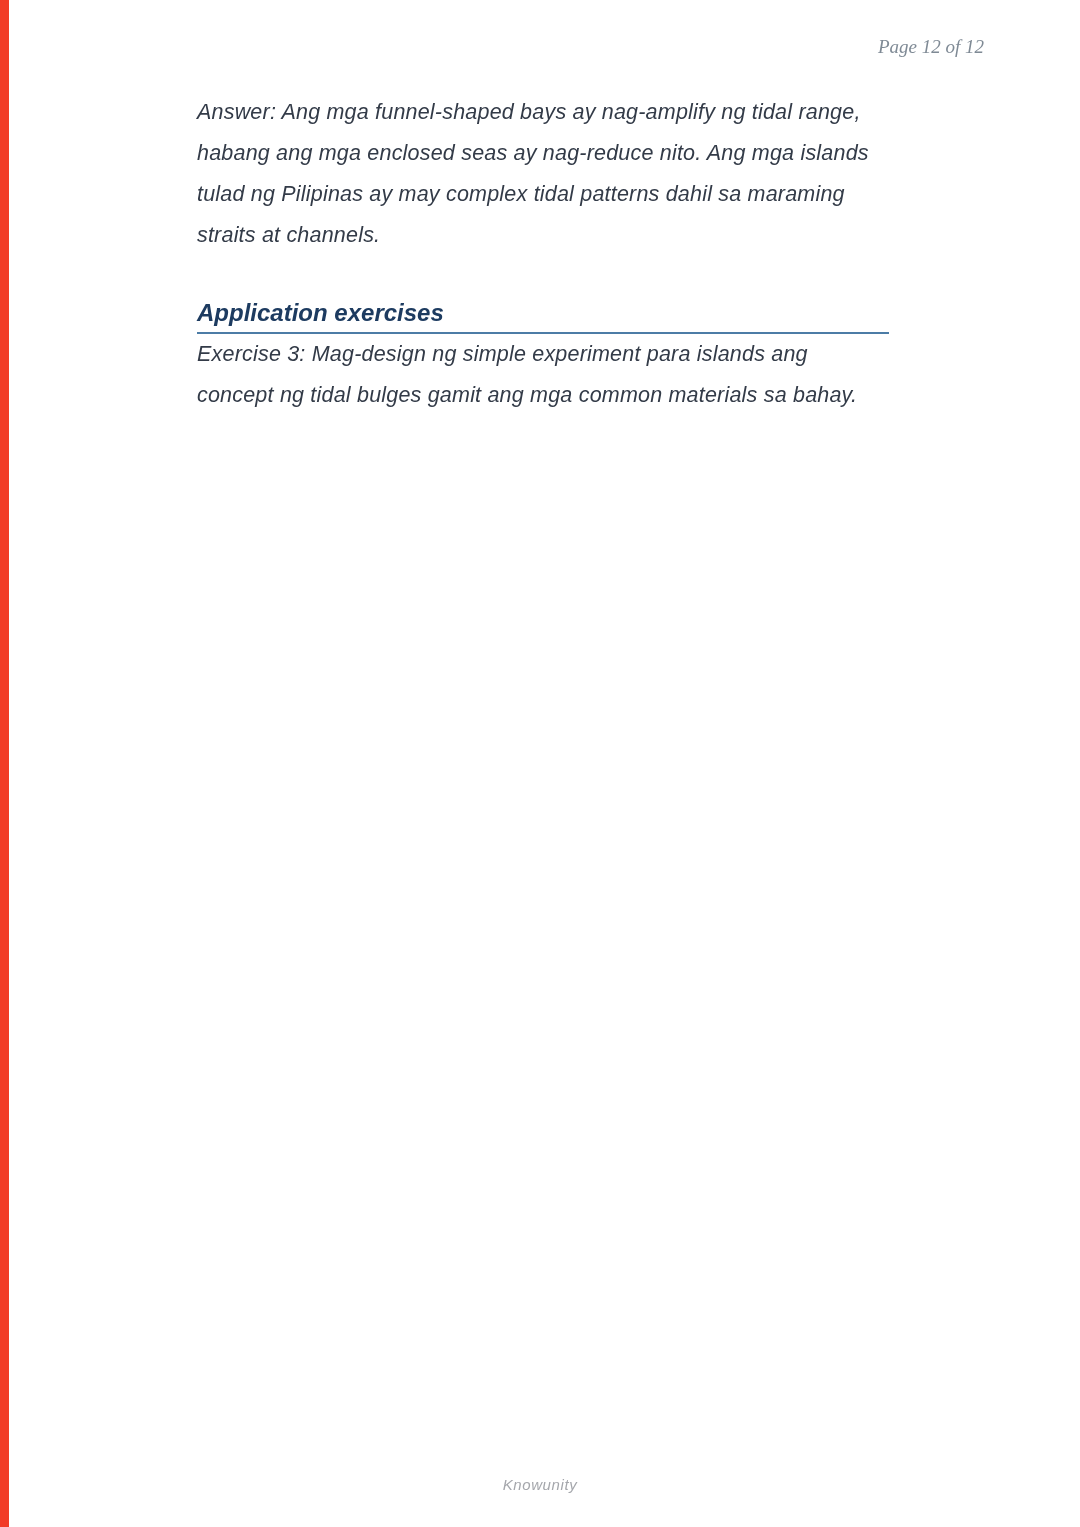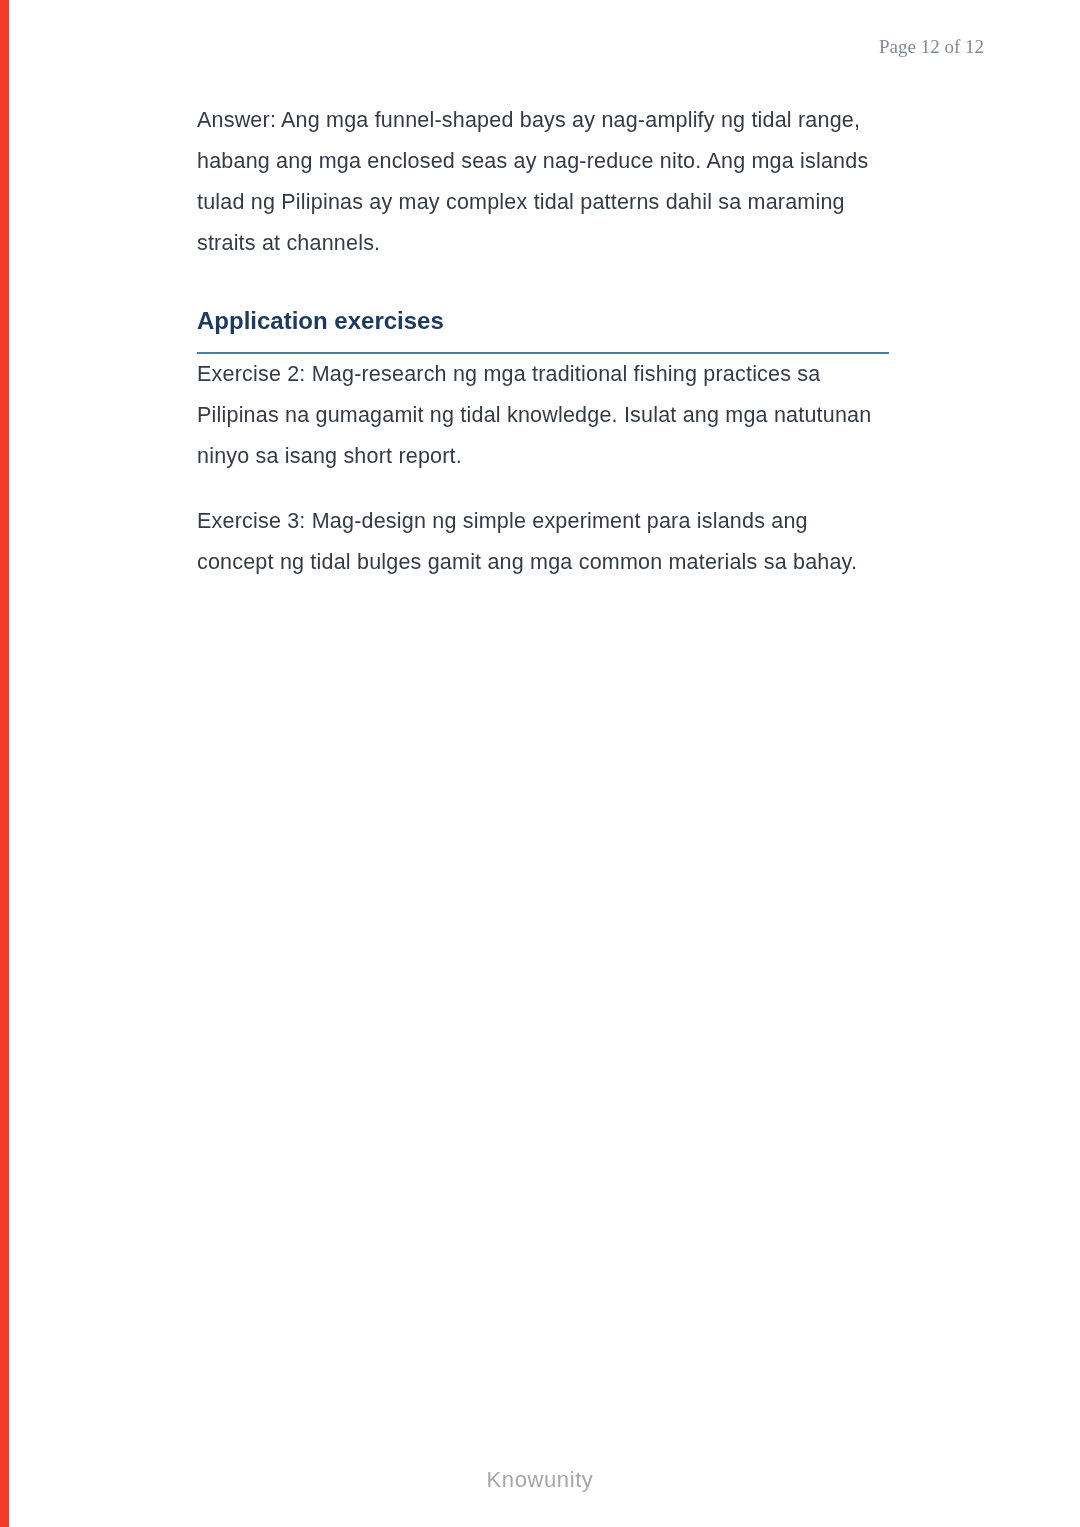--- a/index.html
+++ b/index.html
@@ -1,15 +1,15 @@
 <!DOCTYPE html>
 <html><head>
 <meta charset="utf-8">
 <style>
-  * { margin: 0; padding: 0; box-sizing: border-box; }
+  * { margin: 0; padding: 0; box-sizing: border-box; font-style: italic; }
   html, body { background: #ffffff; }
   body {
     font-family: "Liberation Sans", sans-serif;
     width: 1080px;
     height: 1527px;
     position: relative;
     overflow: hidden;
   }
   .page {
     position: absolute;
@@ -35,63 +35,62 @@
     left: 197px;
     top: 92px;
     width: 692px;
   }
   .body-text {
     font-size: 21.5px;
     line-height: 41px;
     color: #333b48;
     letter-spacing: 0.2px;
   }
-  .answer-paragraph { margin-bottom: 0; margin-top: 8px; }
+  .answer-paragraph { margin-bottom: 0; }
   .section-heading {
     margin-top: 42px;
     font-size: 24px;
     line-height: 30px;
     font-weight: bold;
     color: #1d3b60;
-    padding-bottom: 16px;
+    padding-bottom: 4px;
     border-bottom: 2px solid #4c7ca6;
   }
   .exercise {
     margin-top: 0;
     margin-bottom: 24px;
   }
   .exercise:first-of-type { margin-top: 48px; }
   .footer-brand {
     position: absolute;
     bottom: 34px;
     left: 0;
     width: 100%;
     text-align: center;
-    font-size: 22px;
+    font-size: 15px;
     letter-spacing: 0.6px;
     color: #a5a7ac;
   }
 </style>
 </head>
 <body>
 
 <div class="page">
 
   <div class="accent-stripe"></div>
 
   <div class="page-number">Page 12 of 12</div>
 
   <div class="content">
 
     <p class="body-text answer-paragraph">Answer: Ang mga funnel-shaped bays ay nag-amplify ng tidal range, habang ang mga enclosed seas ay nag-reduce nito. Ang mga islands tulad ng Pilipinas ay may complex tidal patterns dahil sa maraming straits at channels.</p>
 
     <h2 class="section-heading">Application exercises</h2>
 
 
-    <p class="body-text exercise">Exercise 2: Mag-research ng mga traditional fishing practices sa Pilipinas na gumagamit ng tidal knowledge. Isulat ang mga natutunan ninyo sa isang short report.</p>
 
     <p class="body-text exercise">Exercise 3: Mag-design ng simple experiment para islands ang concept ng tidal bulges gamit ang mga common materials sa bahay.</p>
 
   </div>
 
   <div class="footer-brand">Knowunity</div>
 
 </div>
 
 </body></html>

